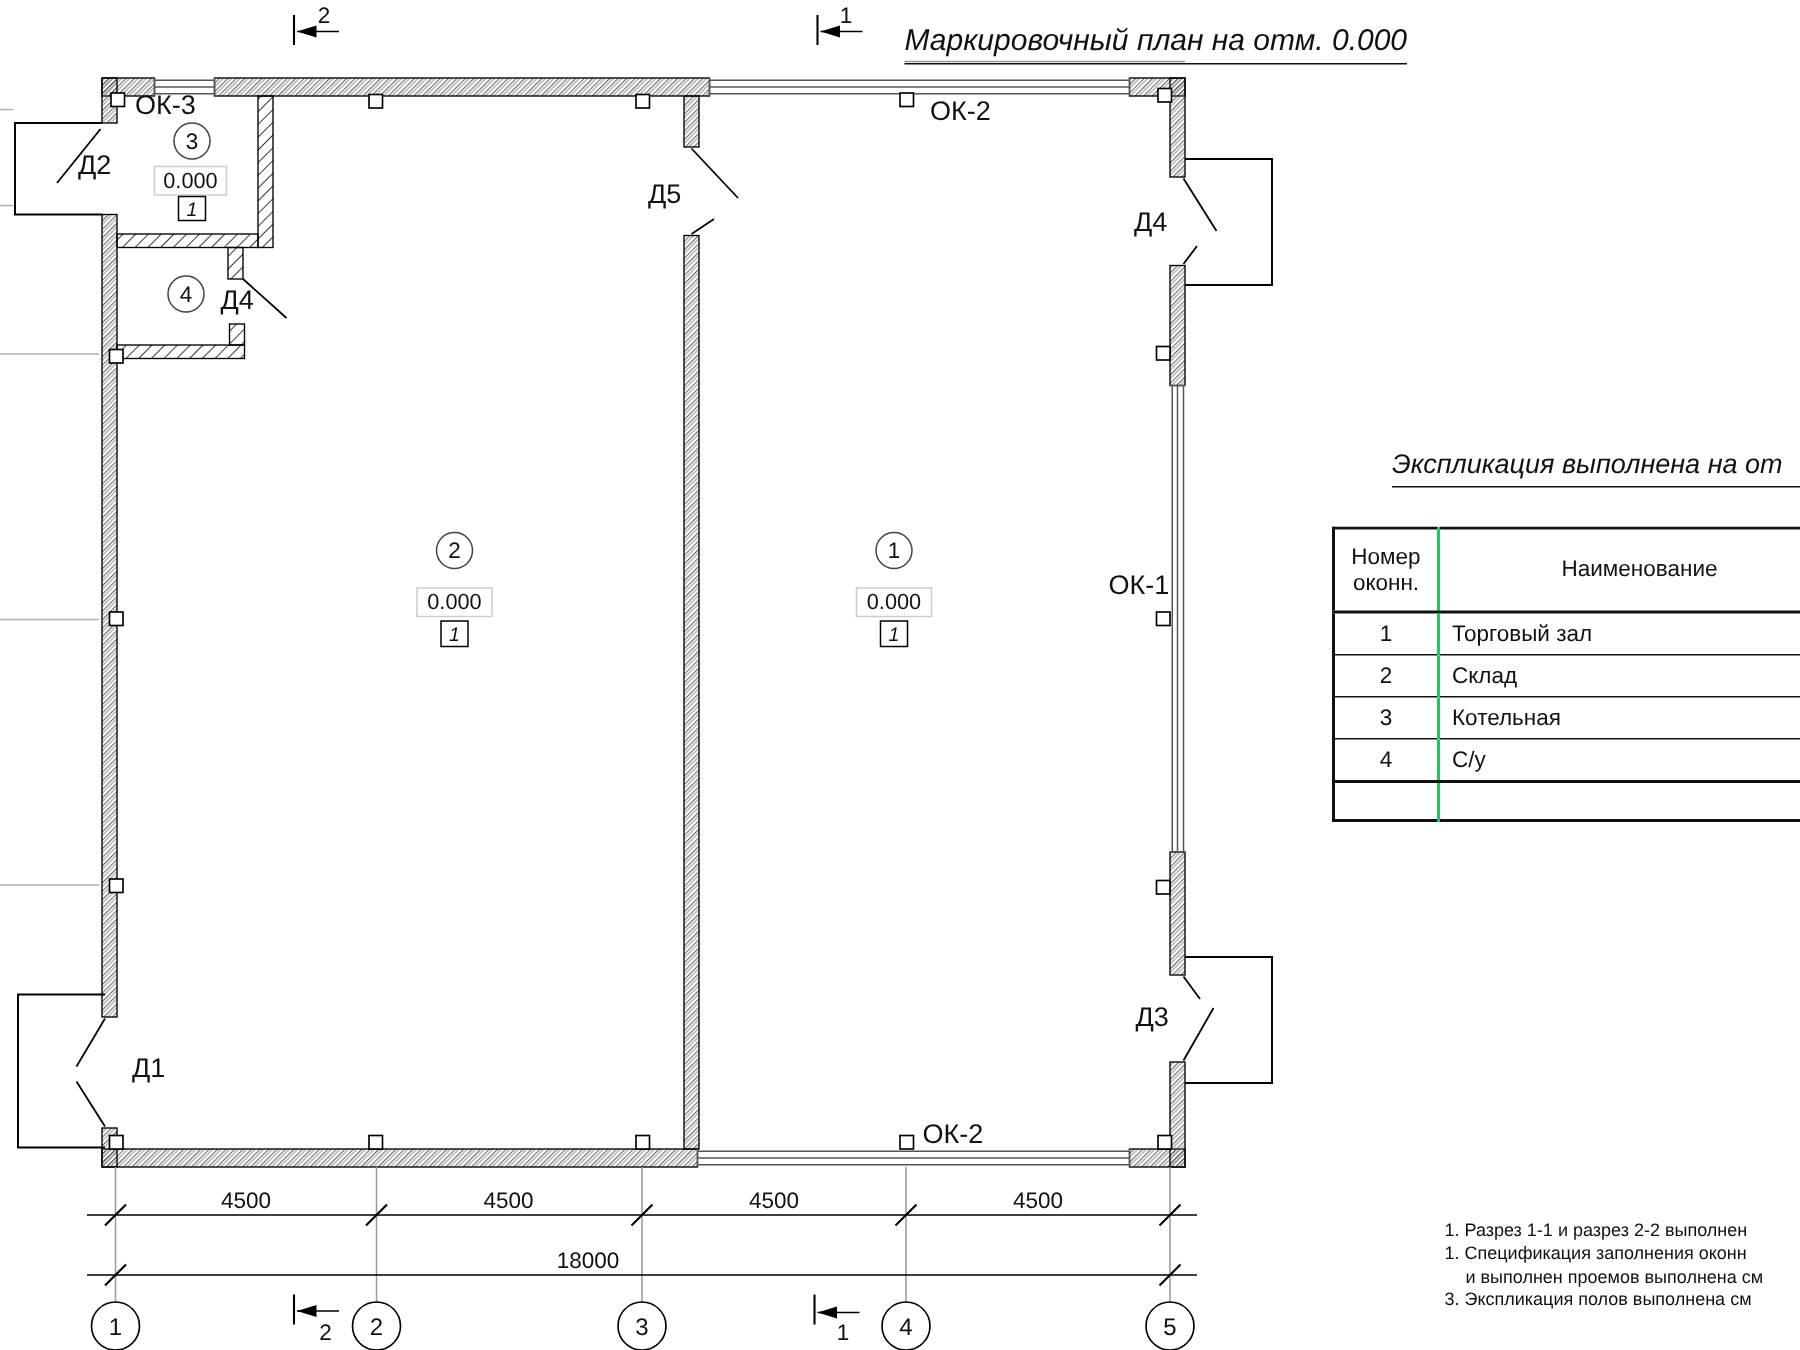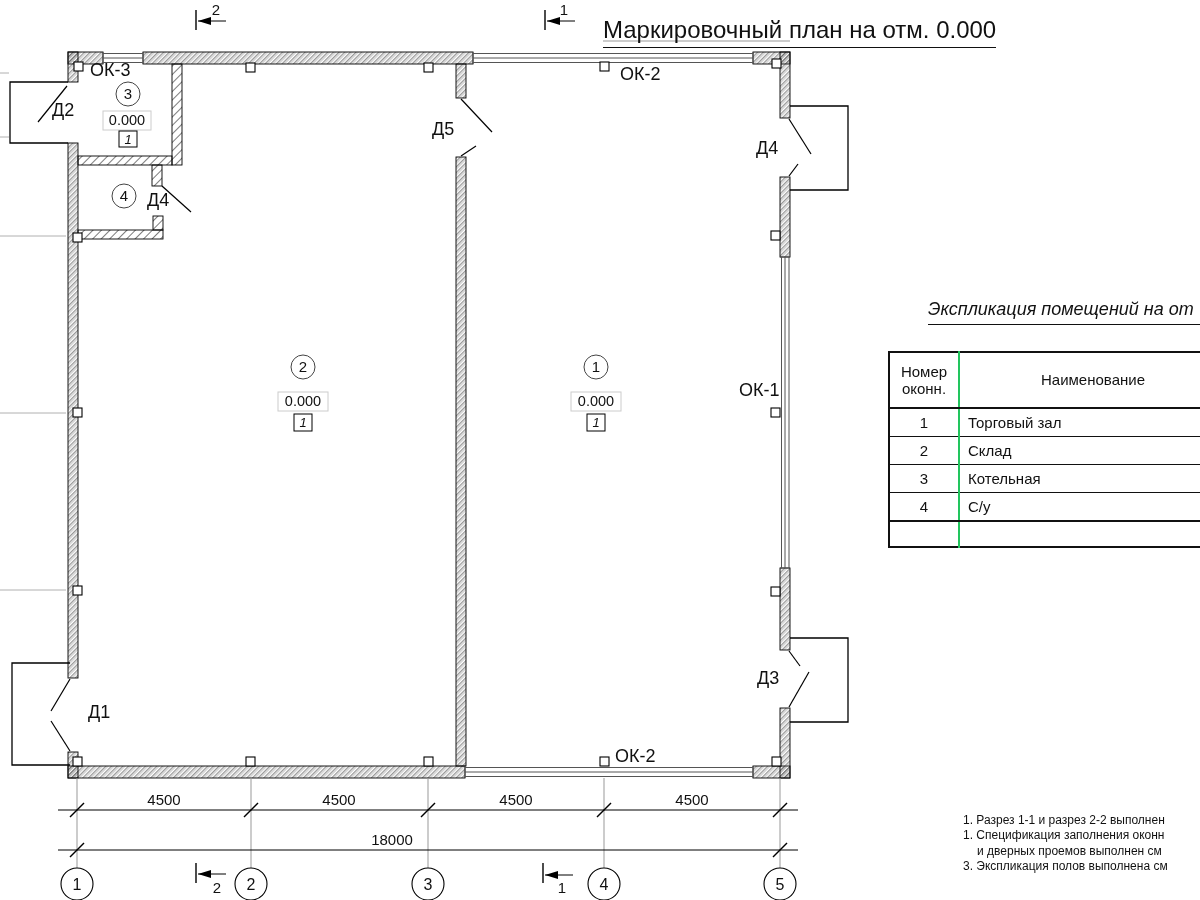--- a/index.html
+++ b/index.html
@@ -9,21 +9,21 @@
   .lbl{font-size:18px;}
   .dim{font-size:15px;text-anchor:middle;}
   .axisnum{font-size:16px;text-anchor:middle;}
   .secnum{font-size:15px;text-anchor:middle;}
   .roomnum{font-size:15px;text-anchor:middle;}
   .elev{font-size:14.5px;text-anchor:middle;}
   .floorm{font-size:13px;font-style:italic;text-anchor:middle;}
 
   #plan-svg{position:absolute;left:0;top:0;}
 
-  #drawing-title{position:absolute;left:603px;top:16px;font-size:24px;
+  #drawing-title{position:absolute;left:603px;top:16px;font-size:20px;font-style:italic;
     white-space:nowrap;border-bottom:1.5px solid #111;padding-bottom:3px;}
   #schedule-title{position:absolute;left:928px;top:299px;width:272px;overflow:hidden;
     font-size:18px;font-style:italic;white-space:nowrap;border-bottom:1.2px solid #111;padding-bottom:4px;}
   #schedule-wrap{position:absolute;left:888px;top:351px;width:312px;overflow:hidden;}
   #schedule{border-collapse:collapse;table-layout:fixed;width:340px;font-size:15px;}
   #schedule td{border:1px solid #111;padding:0 8px;height:27px;vertical-align:middle;}
   #schedule .c1{width:60px;text-align:center;padding:0;}
   #schedule tr.hdr td{height:54px;border-bottom:2.5px solid #111;text-align:center;padding:0 4px;line-height:1.15;}
   #schedule td.c1{border-right:2px solid #22c55e;}
   #schedule table, #schedule{border:2px solid #111;}
@@ -262,21 +262,21 @@
   </g>
   <text class="axisnum" x="77" y="890">1</text>
   <text class="axisnum" x="251" y="890">2</text>
   <text class="axisnum" x="428" y="890">3</text>
   <text class="axisnum" x="604" y="890">4</text>
   <text class="axisnum" x="780" y="890">5</text>
 </svg>
 
 <div id="drawing-title">Маркировочный план на отм. 0.000</div>
 
-<div id="schedule-title">Экспликация помещений на от</div>
+<div id="schedule-title">Экспликация выполнена на от</div>
 
 <div id="schedule-wrap">
   <table id="schedule">
     <tbody>
         <tr class="hdr">
       <td class="c1">
         <span>Номер</span><br>
         <span>оконн.</span>
       </td>
       <td>Наименование</td>
@@ -301,15 +301,15 @@
       <td class="c1"></td>
       <td></td>
     </tr>
   </tbody>
     </table>
 </div>
 
 <div id="notes">
   <div>1. Разрез 1-1 и разрез 2-2 выполнен</div>
   <div>1. Спецификация заполнения оконн</div>
-  <div class="indent">и дверных проемов выполнен см</div>
+  <div class="indent">и выполнен проемов выполнена см</div>
   <div>3. Экспликация полов выполнена см</div>
 </div>
 
 </body></html>

